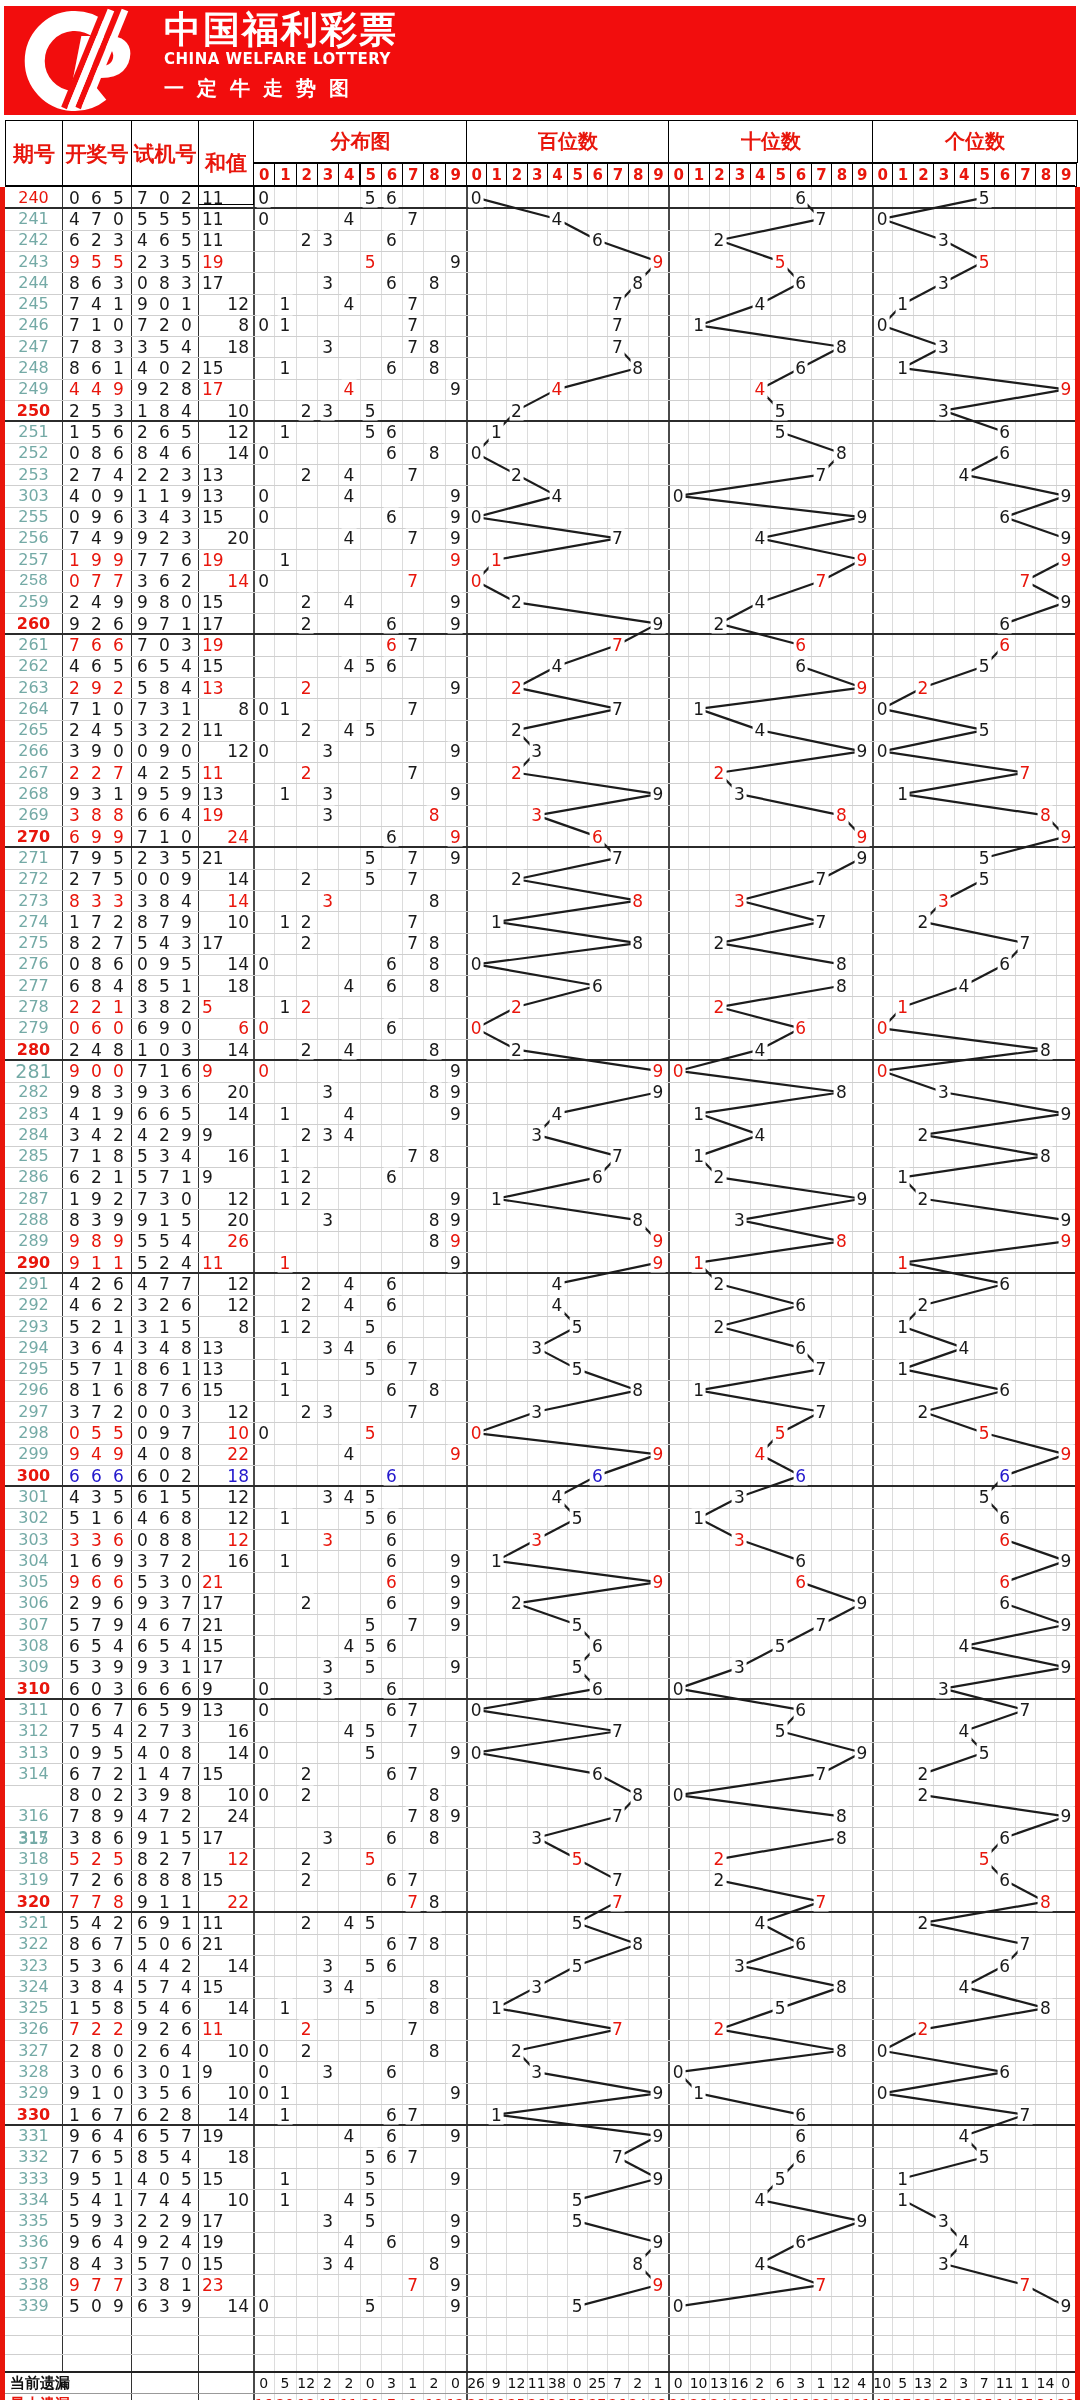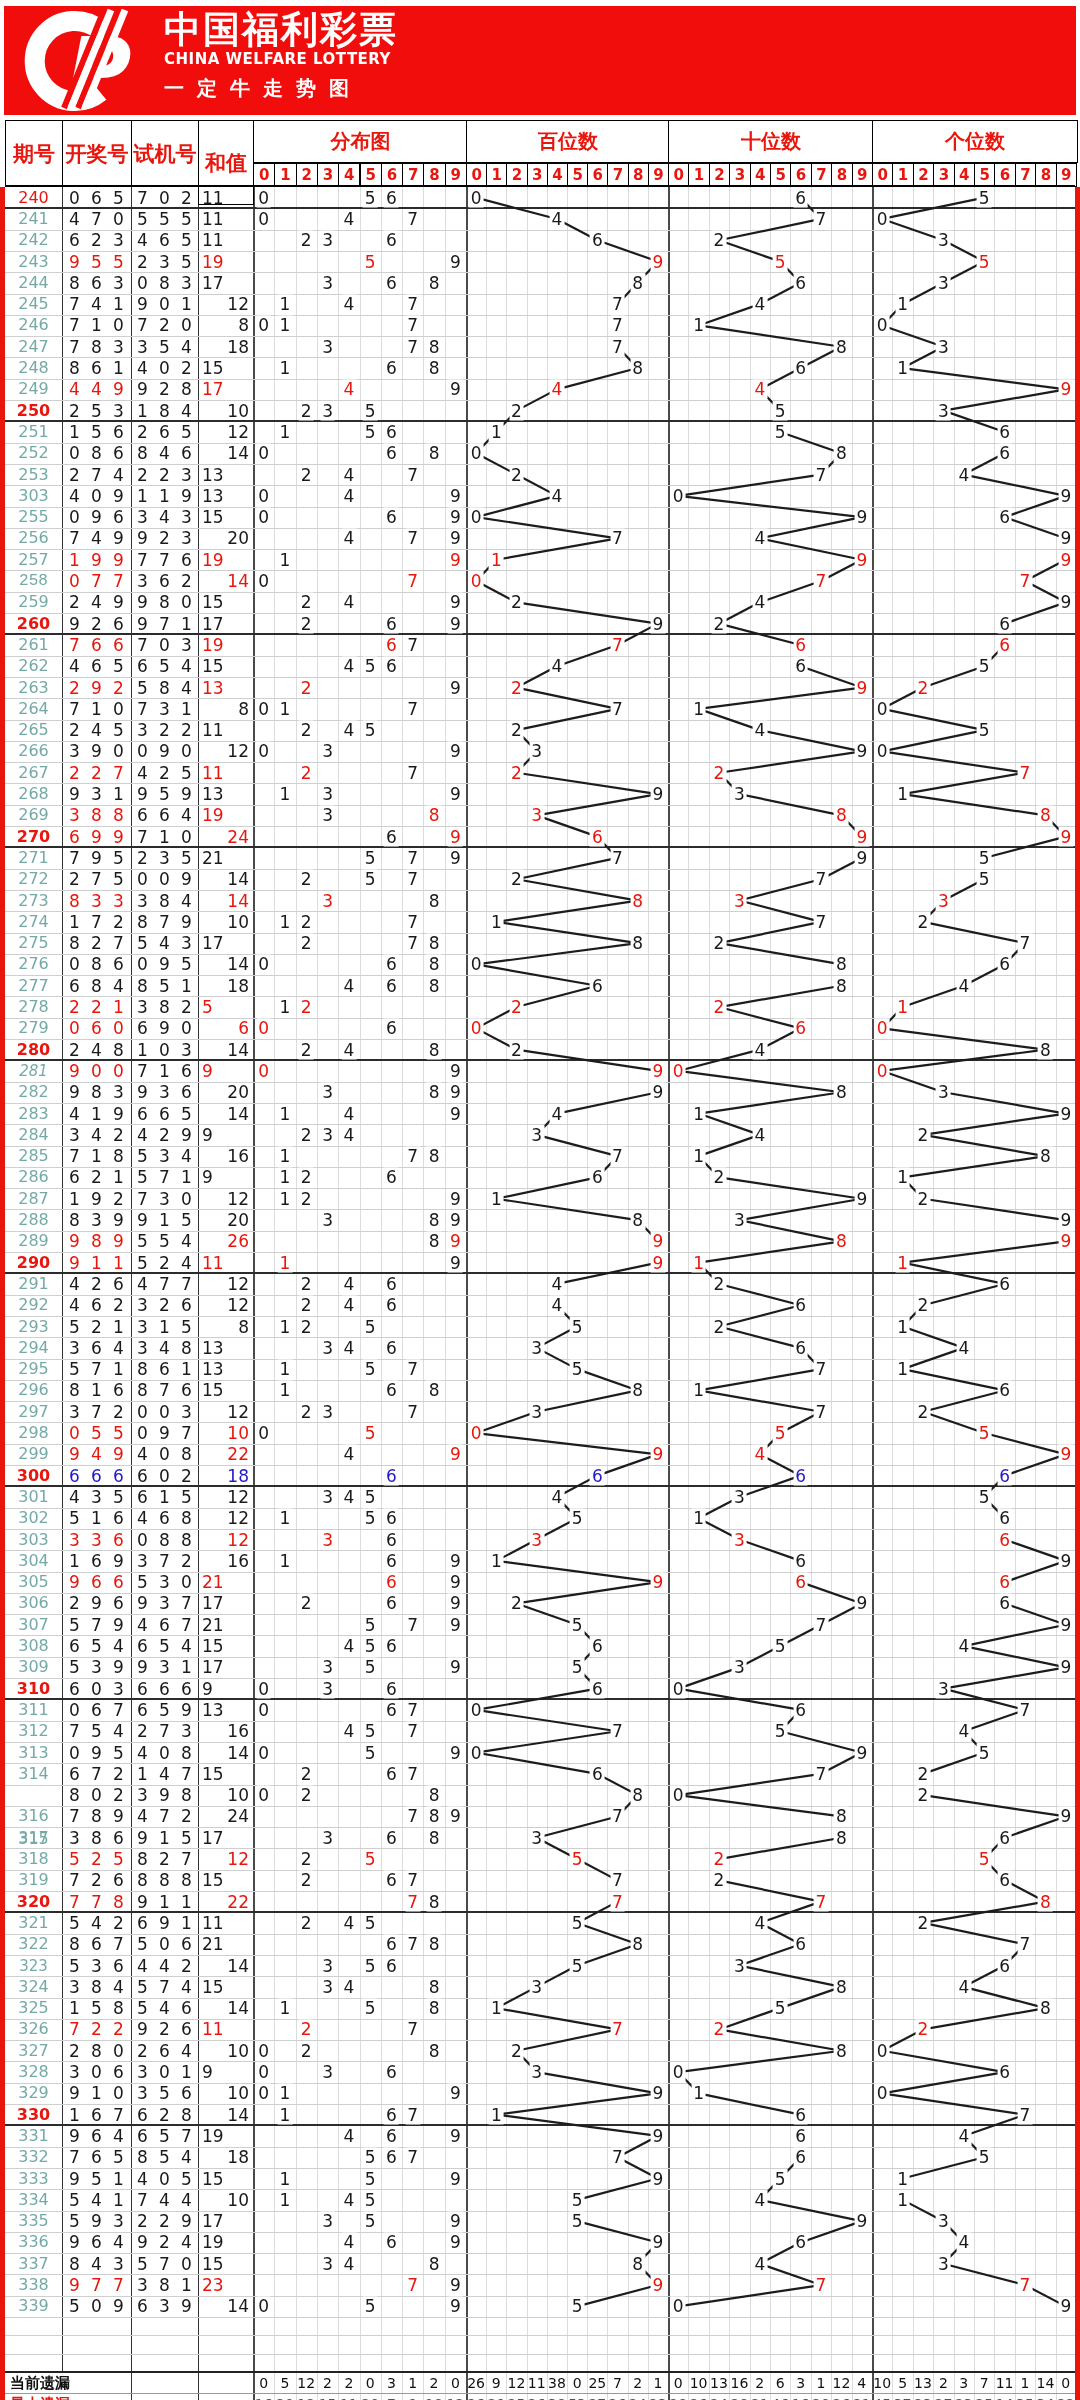--- a/index.html
+++ b/index.html
@@ -1080,21 +1080,21 @@
       <div class="num rowtxt" style="left: 142.5px; top: 1049.65px; color: rgb(26, 26, 26);">1</div>
       <div class="num rowtxt" style="left: 164.5px; top: 1049.65px; color: rgb(26, 26, 26);">0</div>
       <div class="num rowtxt" style="left: 186.5px; top: 1049.65px; color: rgb(26, 26, 26);">3</div>
       <div style="position: absolute; top: 1049.65px; transform: translateY(-50%); font-size: 17px; line-height: 1; color: rgb(26, 26, 26); right: 831px;">14</div>
       <div class="chartdigit" style="left: 306.25px; top: 1049.65px; color: rgb(26, 26, 26);">2</div>
       <div class="chartdigit" style="left: 348.85px; top: 1049.65px; color: rgb(26, 26, 26);">4</div>
       <div class="chartdigit" style="left: 434.05px; top: 1049.65px; color: rgb(26, 26, 26);">8</div>
       <div class="chartdigit" style="left: 516.5px; top: 1049.65px; color: rgb(26, 26, 26);">2</div>
       <div class="chartdigit" style="left: 759.8px; top: 1049.65px; color: rgb(26, 26, 26);">4</div>
       <div class="chartdigit" style="left: 1045.4px; top: 1049.65px; color: rgb(26, 26, 26);">8</div>
-      <div class="num" style="left: 33.5px; top: 1070.95px; font-size: 15px; color: rgb(116, 170, 166); font-weight: normal; font-style: italic;">281</div>
+      <div class="num" style="left: 33.5px; top: 1070.95px; font-size: 19px; color: rgb(116, 170, 166); font-weight: normal;">281</div>
       <div class="num rowtxt" style="left: 74.5px; top: 1070.95px; color: rgb(232, 22, 12);">9</div>
       <div class="num rowtxt" style="left: 96.5px; top: 1070.95px; color: rgb(232, 22, 12);">0</div>
       <div class="num rowtxt" style="left: 118.5px; top: 1070.95px; color: rgb(232, 22, 12);">0</div>
       <div class="num rowtxt" style="left: 142.5px; top: 1070.95px; color: rgb(26, 26, 26);">7</div>
       <div class="num rowtxt" style="left: 164.5px; top: 1070.95px; color: rgb(26, 26, 26);">1</div>
       <div class="num rowtxt" style="left: 186.5px; top: 1070.95px; color: rgb(26, 26, 26);">6</div>
       <div style="position: absolute; top: 1070.95px; transform: translateY(-50%); font-size: 17px; line-height: 1; color: rgb(232, 22, 12); left: 202px;">9</div>
       <div class="chartdigit" style="left: 455.35px; top: 1070.95px; color: rgb(26, 26, 26);">9</div>
       <div class="chartdigit" style="left: 263.65px; top: 1070.95px; color: rgb(232, 22, 12);">0</div>
       <div class="chartdigit" style="left: 657.9px; top: 1070.95px; color: rgb(232, 22, 12);">9</div>

